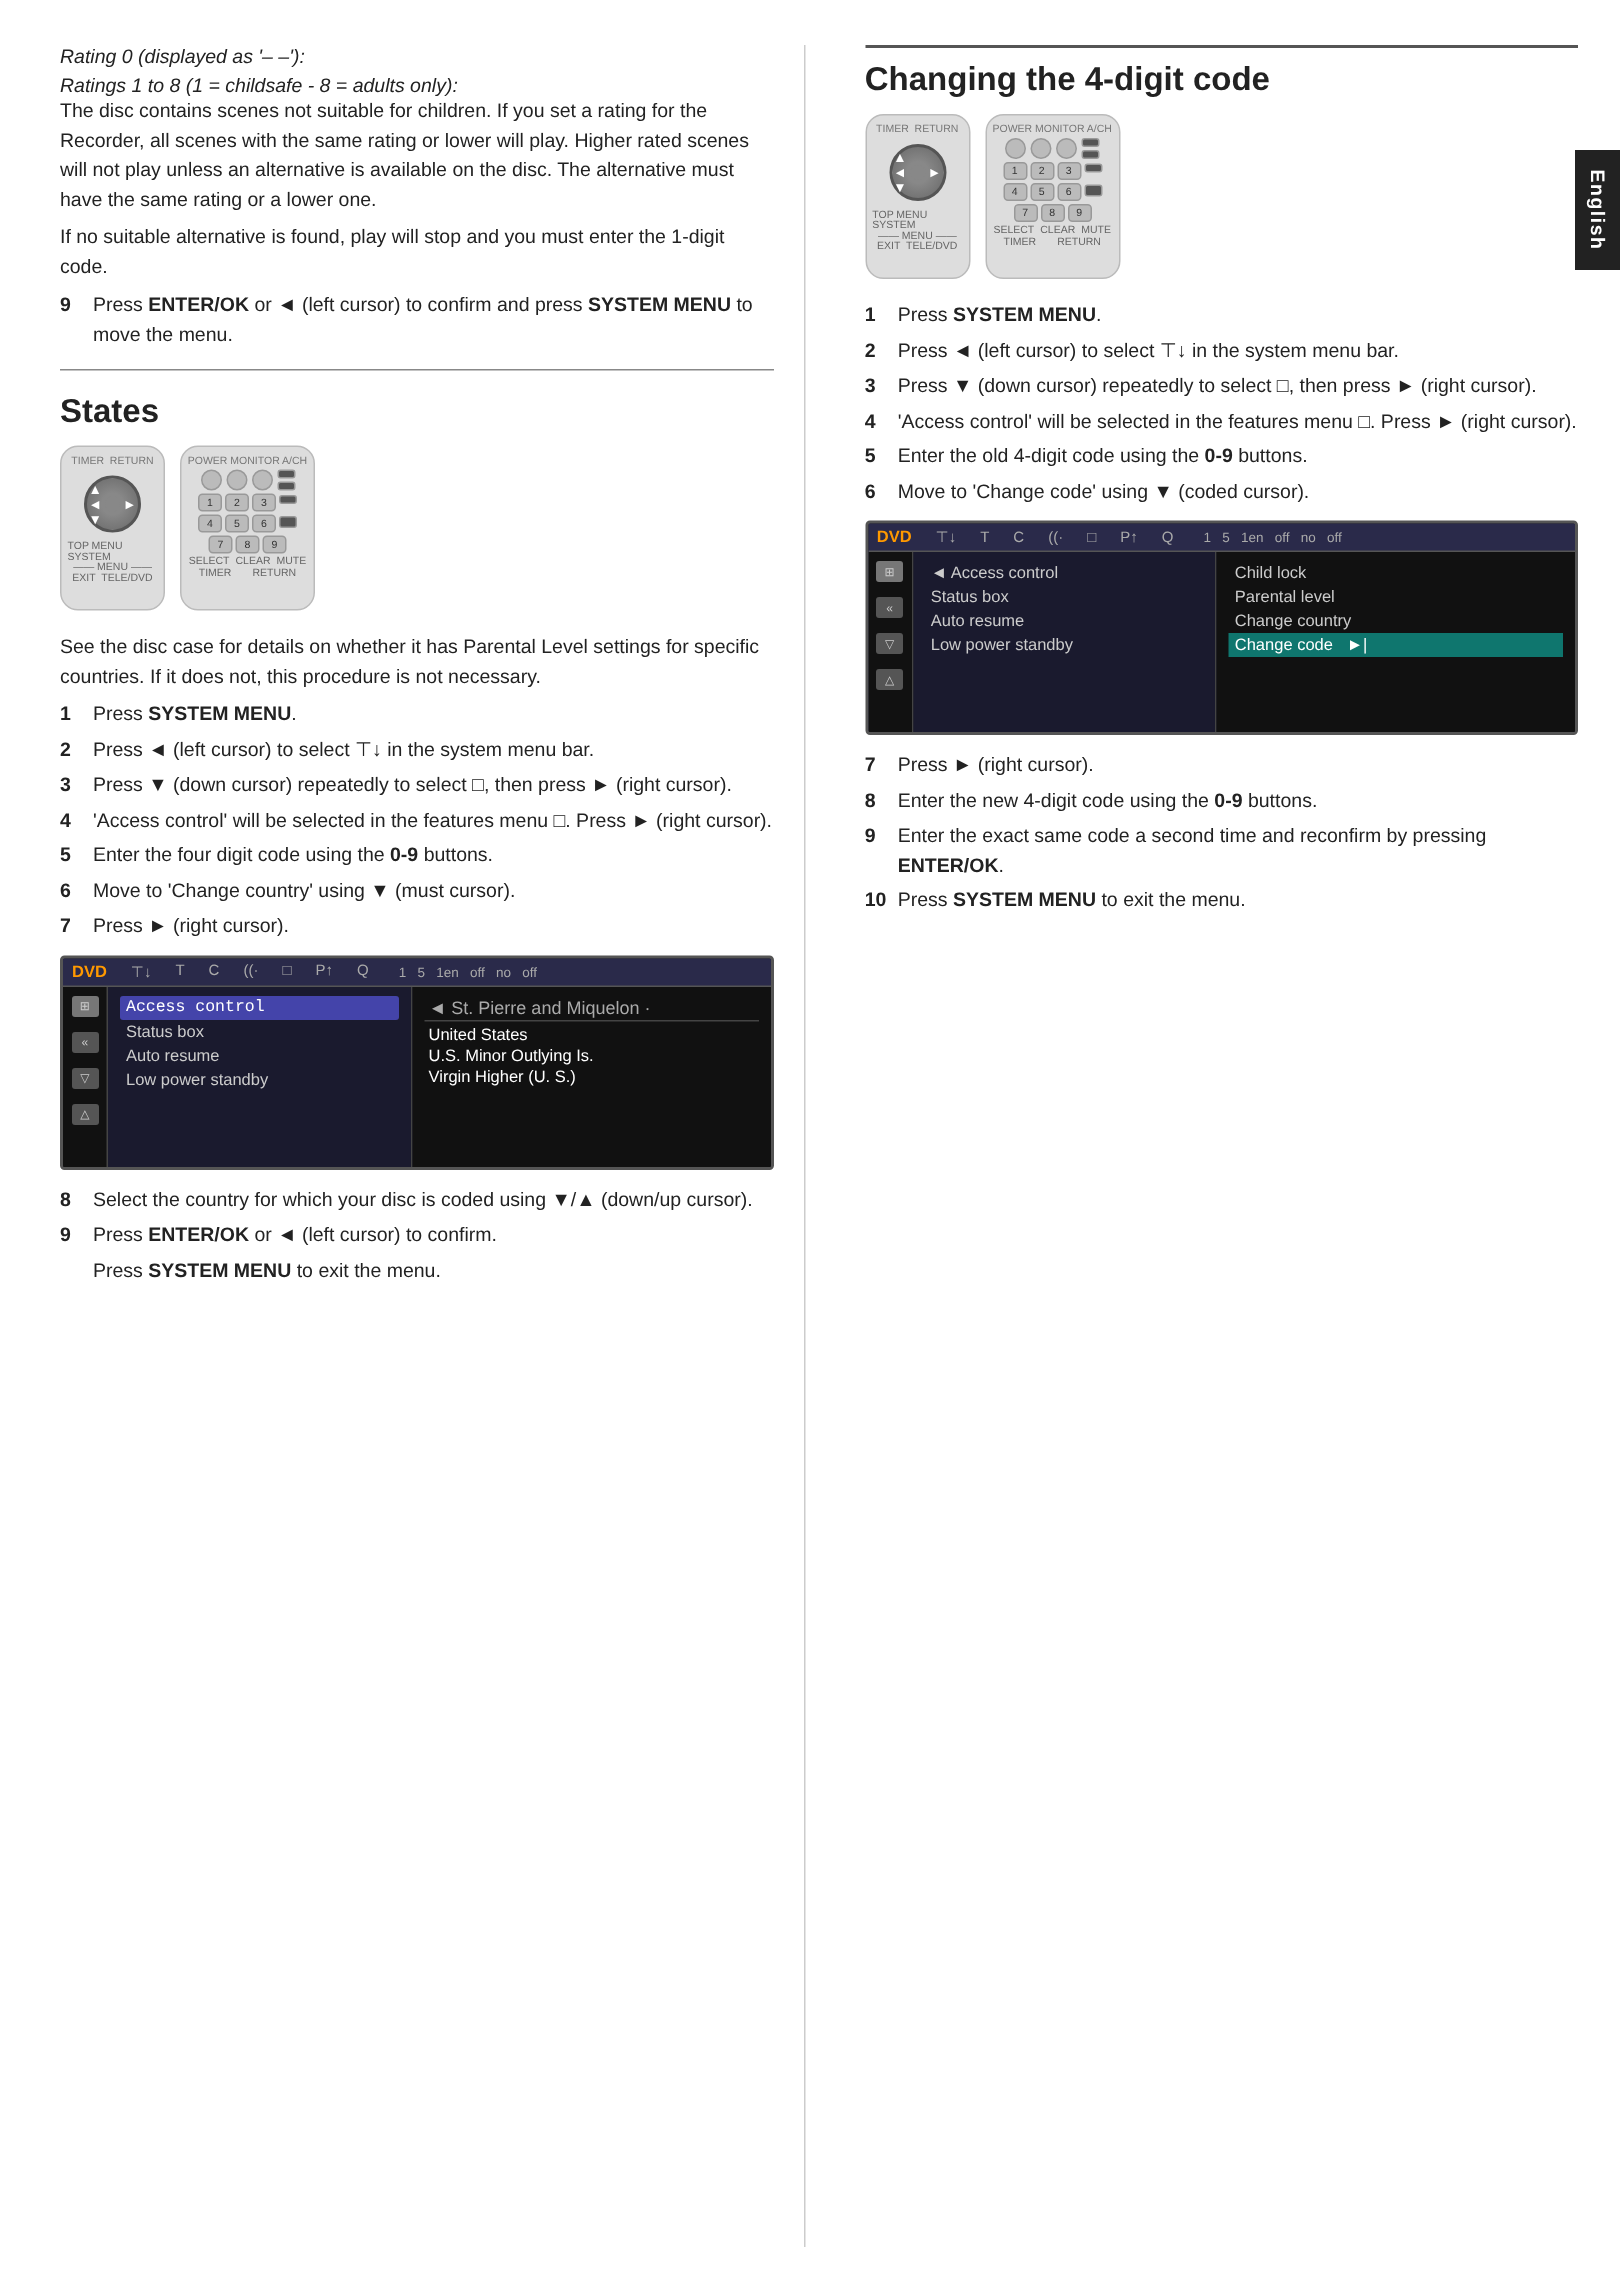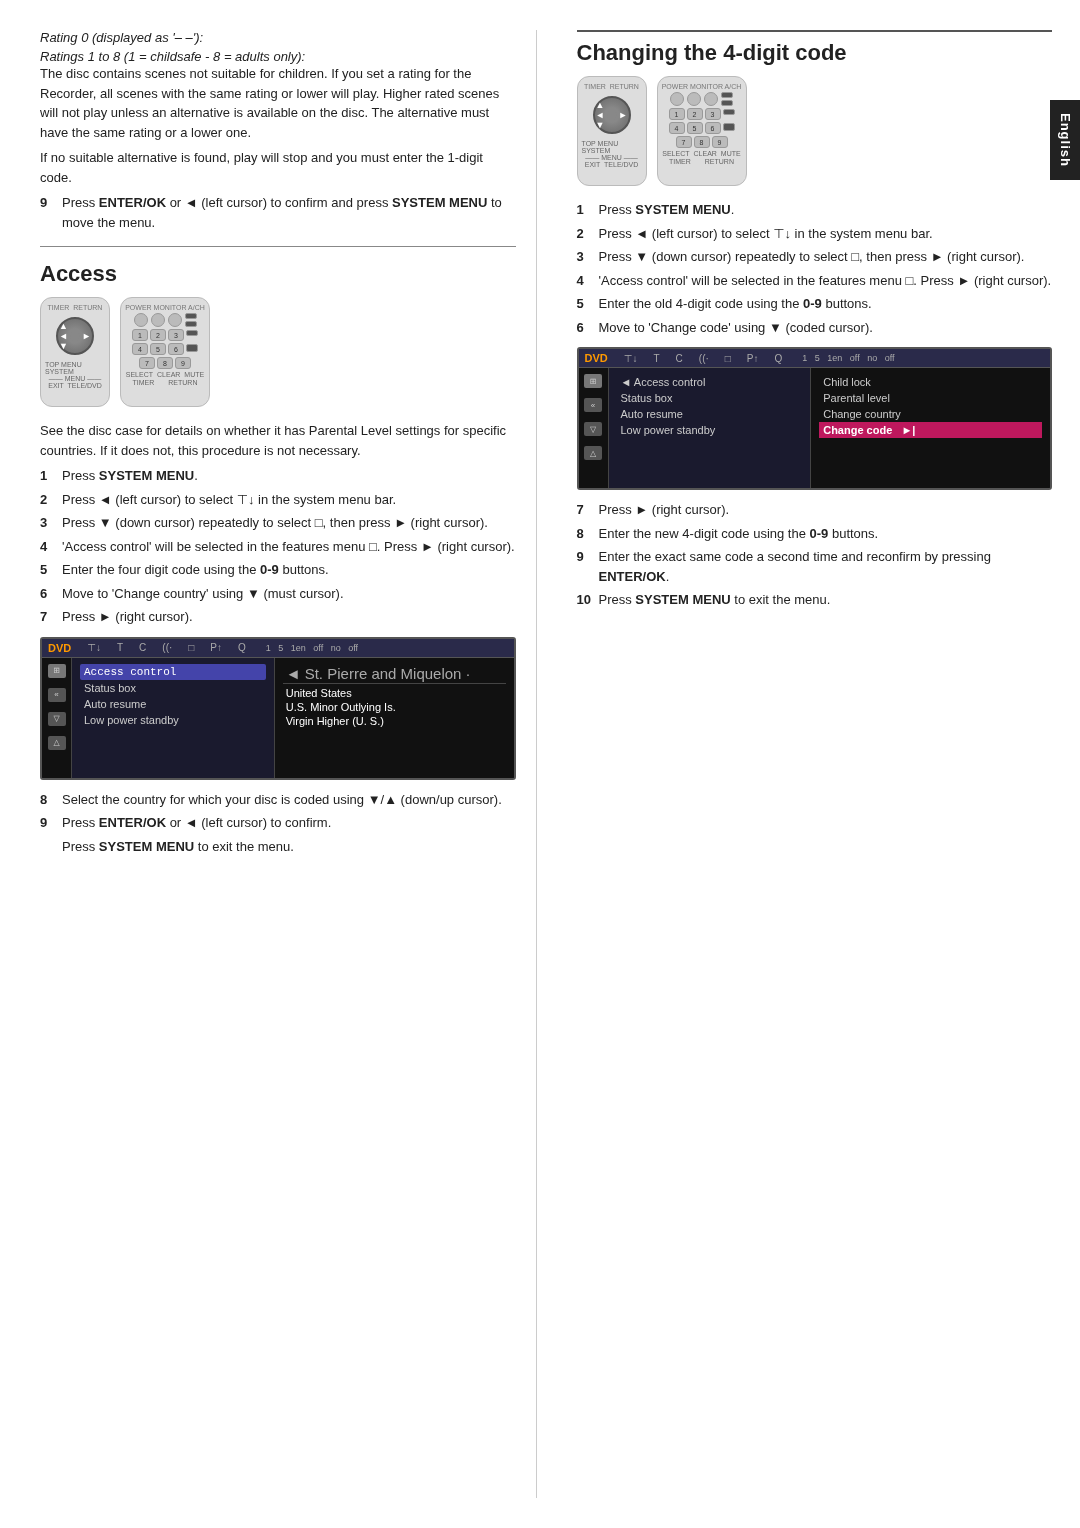--- a/index.html
+++ b/index.html
@@ -248,23 +248,23 @@
       padding: 1px 3px;
     }
 
     
     .code-menu-right-row {
       padding: 2px 4px;
       font-size: 11px;
       color: #ccc;
     }
     .code-menu-right-row.selected {
-      background: #be185d;
+      background: #0f766e;
       color: #fff;
-      font-weight: bold;
+      font-weight: normal;
     }
 
   </style>
 </head>
 <body>
 
 <div class="page-wrapper">
 
   <div class="english-tab">English</div>
 
@@ -279,21 +279,21 @@
 
       <div class="step-item">
         <span class="step-num bold">9</span>
         <span>
           Press <strong>ENTER/OK</strong> or ◄ (left cursor) to confirm and press <strong>SYSTEM MENU</strong> to move the menu.
         </span>
       </div>
 
       <hr class="section-divider">
 
-      <h2 class="section-title">Access</h2>
+      <h2 class="section-title">States</h2>
 
       <div class="remotes-row">
 
         <div class="remote-img small">
           <div style="font-size:7px;color:#777;margin-bottom:2px;">TIMER&nbsp;&nbsp;RETURN</div>
           <div class="rb nav-circle" style="margin:4px auto;">
             <span style="font-size:9px;color:#fff;">▲<br><span style="display:flex;gap:2px;justify-content:center;">◄ <span style="background:#888;border-radius:50%;width:10px;height:10px;display:inline-block;"></span> ►</span>▼</span>
           </div>
           <div style="font-size:7px;color:#666;margin-top:2px;">TOP MENU &nbsp; SYSTEM</div>
           <div style="font-size:7px;color:#666;">—— MENU ——</div>
@@ -388,21 +388,21 @@
             <div class="menu-icon">▽</div>
             <div class="menu-icon">△</div>
           </div>
           <div class="menu-center">
             <div class="menu-row selected">Access control</div>
             <div class="menu-row">Status box</div>
             <div class="menu-row">Auto resume</div>
             <div class="menu-row">Low power standby</div>
           </div>
           <div class="menu-right">
-            <div style="font-size:15px;color:#aaa;padding:1px 3px;border-bottom:1px solid #444;margin-bottom:2px;">◄ St. Pierre and Miquelon ·</div>
+            <div style="font-size:12px;color:#aaa;padding:1px 3px;border-bottom:1px solid #444;margin-bottom:2px;">◄ St. Pierre and Miquelon ·</div>
             <div class="country-item">United States</div>
             <div class="country-item">U.S. Minor Outlying Is.</div>
             <div class="country-item">Virgin Higher (U. S.)</div>
           </div>
         </div>
       </div>
 
       <div class="step-item" style="margin-top:8px;">
         <span class="step-num bold">8</span>
         <span>Select the country for which your disc is coded using ▼/▲ (down/up cursor).</span>

